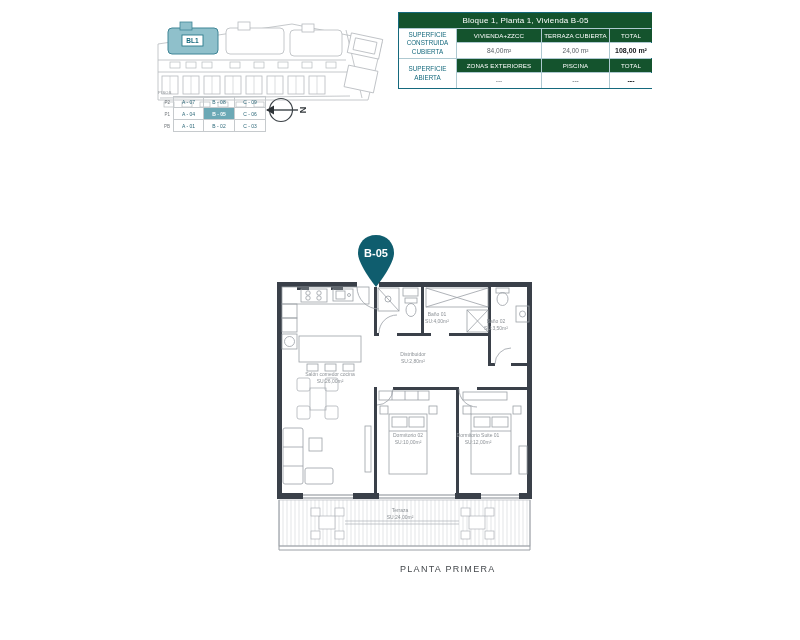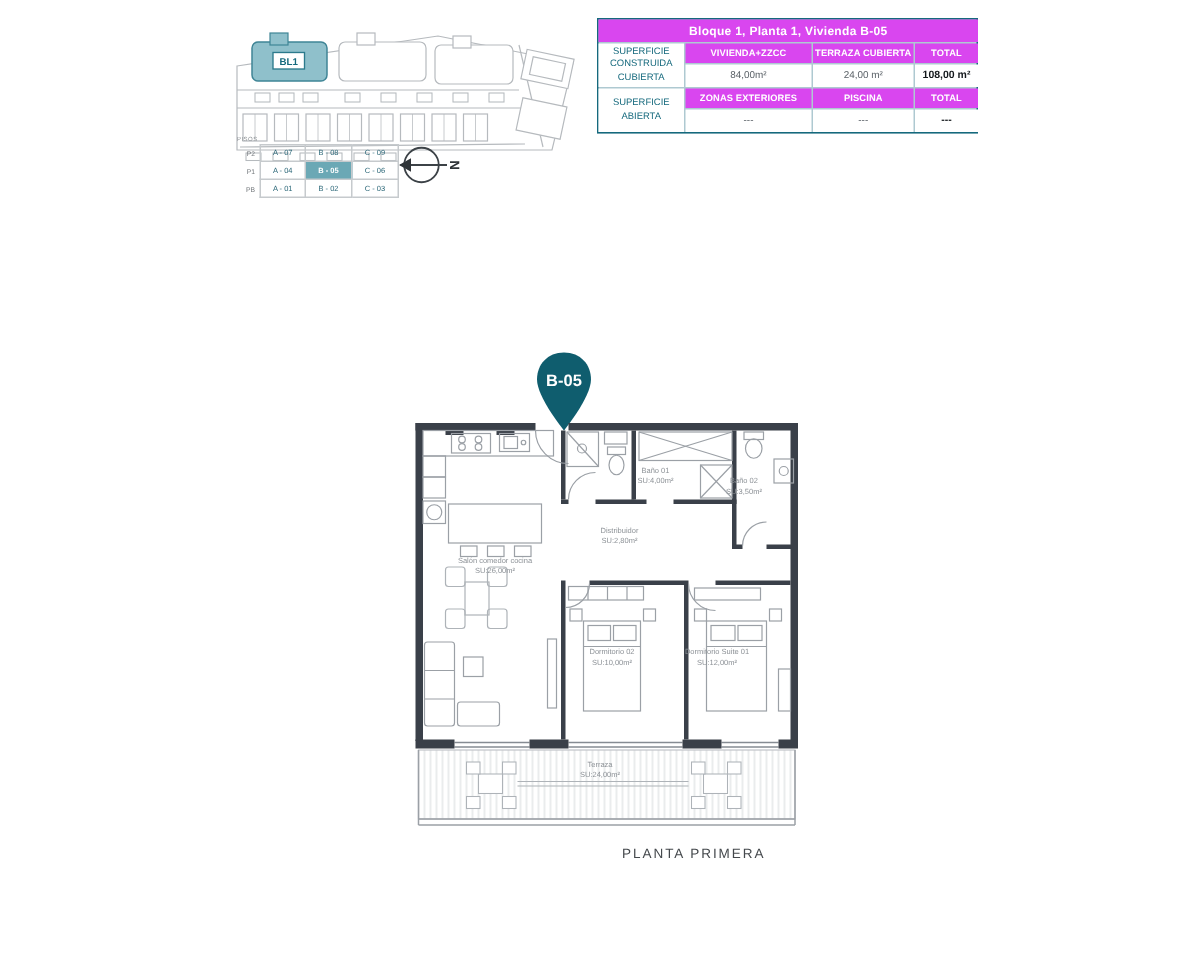--- a/index.html
+++ b/index.html
@@ -4,41 +4,41 @@
 <style>
   *{box-sizing:border-box;margin:0;padding:0}
   html,body{width:800px;height:640px}
   body{background:#ffffff;font-family:"Liberation Sans",sans-serif;position:relative;overflow:hidden}
   .abs{position:absolute}
 
   
   .info-table{position:absolute;left:398px;top:12px;width:254px;display:grid;
     grid-template-columns:57px 84px 67px 42px;gap:1px;background:#aec9d1;border:1px solid #15697d}
   .cell{display:flex;align-items:center;justify-content:center;text-align:center;background:#fff}
-  .cell.teal{background:#d946ef;color:#fff;font-weight:bold}
+  .cell.teal{background:#14532d;color:#fff;font-weight:normal}
   .it-title{grid-column:1/5;height:15px;font-size:8px;letter-spacing:.2px}
   .it-head{height:13px;font-size:6.2px;letter-spacing:.1px;padding:0 1px}
   .it-label{grid-row:span 2;color:#15697d;font-size:6.3px;line-height:1.3;padding:1px}
   .it-value{height:15px;font-size:6.6px;color:#5a6167}
   .it-value.total{font-weight:bold;color:#14181c;font-size:7px}
 
   
   .kt-title{position:absolute;left:158px;top:90px;font-size:4px;color:#8b9094;letter-spacing:.3px}
   .key-table{position:absolute;left:157px;top:96px;display:grid;grid-template-columns:16px 31px 31px 31px}
   .kt-floor{font-size:4.5px;color:#74797d;display:flex;align-items:center;justify-content:flex-end;padding-right:3px;height:12px}
   .kt-cell{font-size:5px;color:#2b6778;display:flex;align-items:center;justify-content:center;height:12px;
     border-right:1px solid #c6cacd;border-bottom:1px solid #c6cacd}
   .kt-cell.top{border-top:1px solid #c6cacd}
   .kt-cell.first{border-left:1px solid #c6cacd}
   .kt-cell.hl{background:#6ba8b5;color:#fff;font-weight:bold}
 
   
   .plan-label{position:absolute;transform:translateX(-50%);text-align:center;color:#8d9297;
     font-size:5px;line-height:1.3;white-space:nowrap}
-  .caption{position:absolute;left:400px;top:564px;width:125px;text-align:center;
+  .caption{position:absolute;left:400px;top:564px;width:125px;text-align:left;
     font-size:9px;letter-spacing:1.3px;color:#44484c}
 </style>
 </head>
 <body>
 
 <svg class="abs" style="left:150px;top:10px" width="245" height="105" viewBox="0 0 245 105">
   <g stroke="#b6babe" fill="none" stroke-width="0.8">
     <polygon points="8,34 142,14 232,32 218,90 8,90"></polygon>
     <line x1="196" y1="20" x2="212" y2="88"></line>
     <line x1="8" y1="50" x2="196" y2="50"></line>

